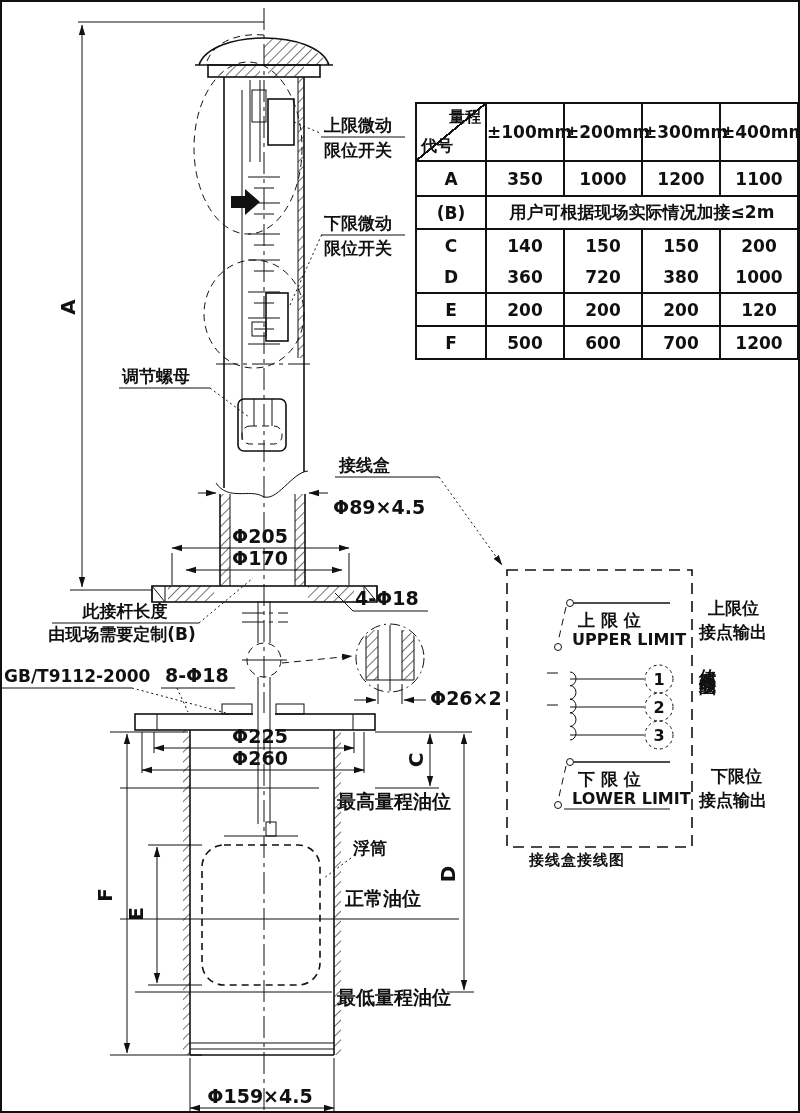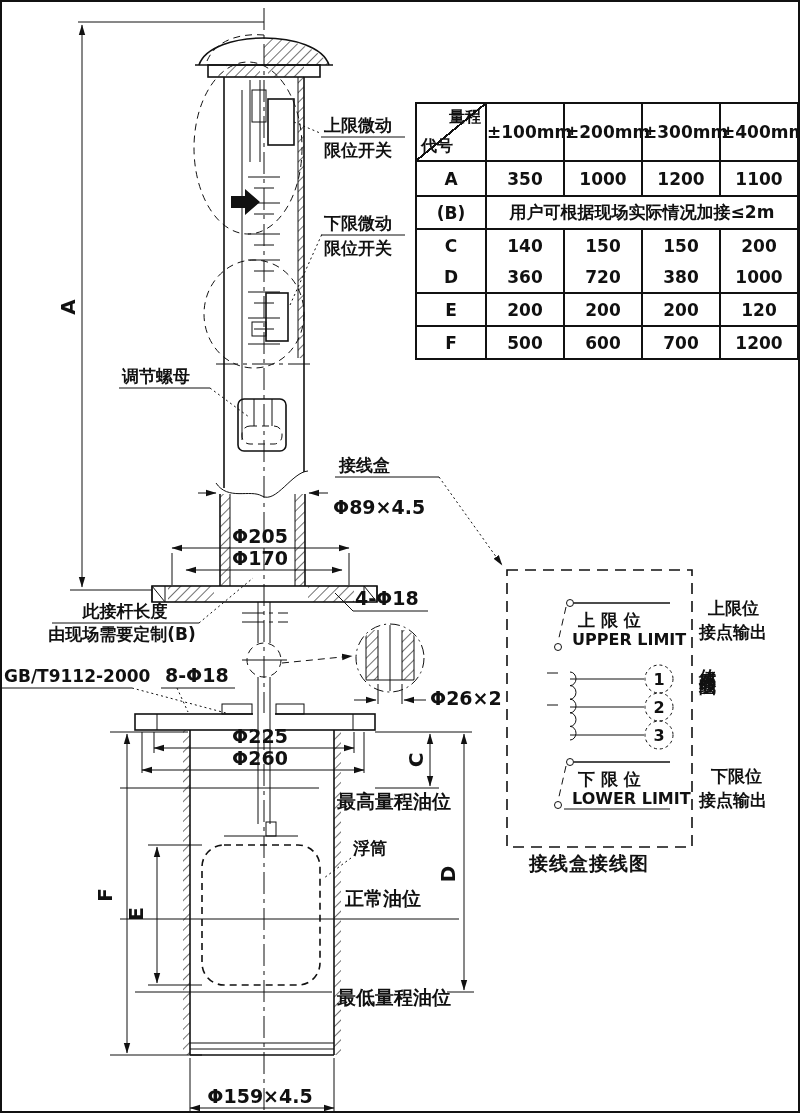--- a/index.html
+++ b/index.html
@@ -23,21 +23,21 @@
   .spec-table tr.hdr td{height:56px;}
   .spec-table tr.rA td{height:33px;}
   .spec-table tr.noB td{border-bottom-width:0;}
   .spec-table tr.noT td{border-top-width:0;}
   .corner{position:relative;
     background:linear-gradient(to bottom right,transparent calc(50% - 1px),#111 calc(50% - 1px),#111 calc(50% + 1px),transparent calc(50% + 1px));}
   .corner .c-top{position:absolute;top:3px;right:4px;font-size:16px;}
   .corner .c-bot{position:absolute;bottom:3px;left:4px;font-size:16px;}
   .vlabel{position:absolute;left:695px;top:652px;writing-mode:vertical-rl;text-orientation:upright;
           font-size:17px;font-weight:700;letter-spacing:3px;color:#111;}
-  .cap{position:absolute;left:527px;top:849px;font-size:19px;font-weight:700;letter-spacing:1px;color:#111;}
+  .cap{position:absolute;left:527px;top:849px;font-size:15px;font-weight:700;letter-spacing:1px;color:#111;}
 </style>
 </head>
 <body>
 
 <div class="page">
 
 <svg width="800" height="1113" viewBox="0 0 800 1113">
   <defs>
     <marker id="arw" markerWidth="12" markerHeight="9" refX="10" refY="4" orient="auto-start-reverse" markerUnits="userSpaceOnUse">
       <path d="M0,0.8 L10.5,4 L0,7.2 Z" fill="#111"></path>

